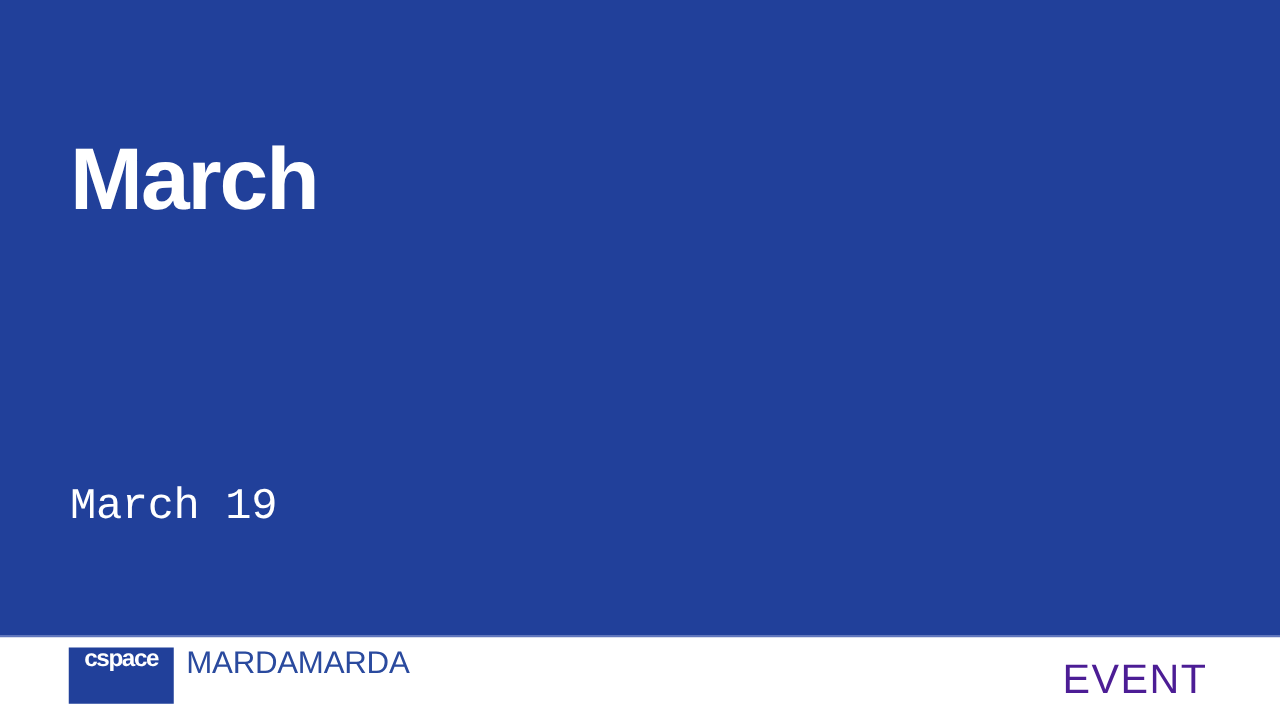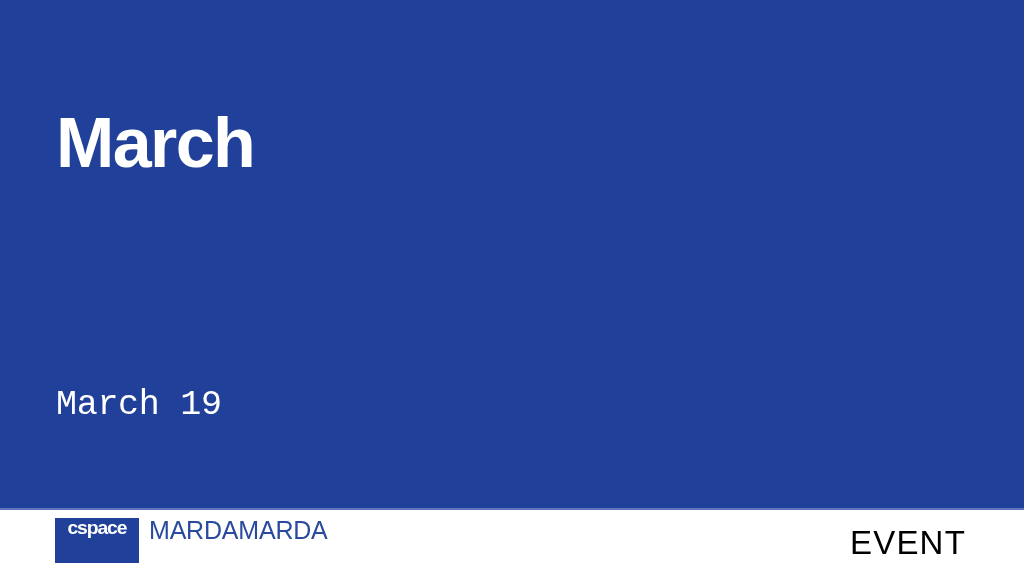--- a/index.html
+++ b/index.html
@@ -142,21 +142,21 @@
   }
 
   .footer-tag {
     position: absolute;
     right: 58px;
     top: 16px;
     font-family: "Liberation Sans", sans-serif;
     font-size: 33px;
     font-weight: 300;
     letter-spacing: 1.2px;
-    color: #000000;
+    color: #4c1d95;
     line-height: 1;
     white-space: nowrap;
   }
 </style>
 </head>
 <body>
 
 <div class="slide">
 
   <div class="hero"></div>

